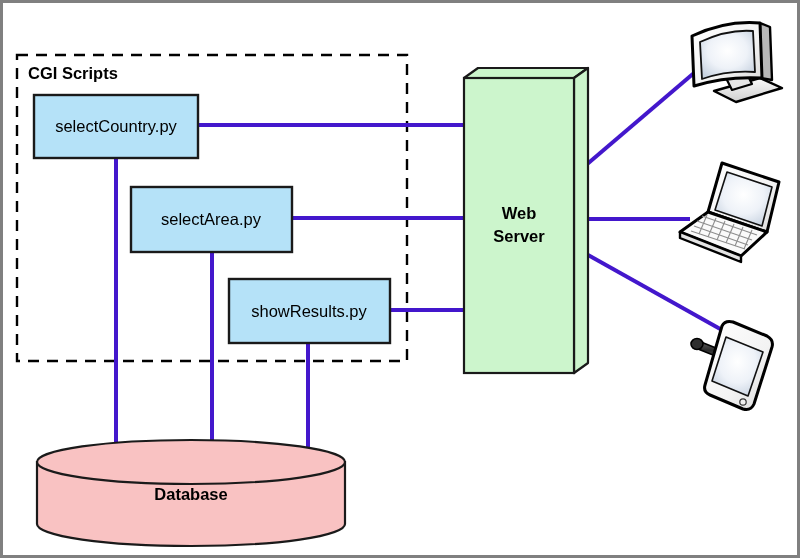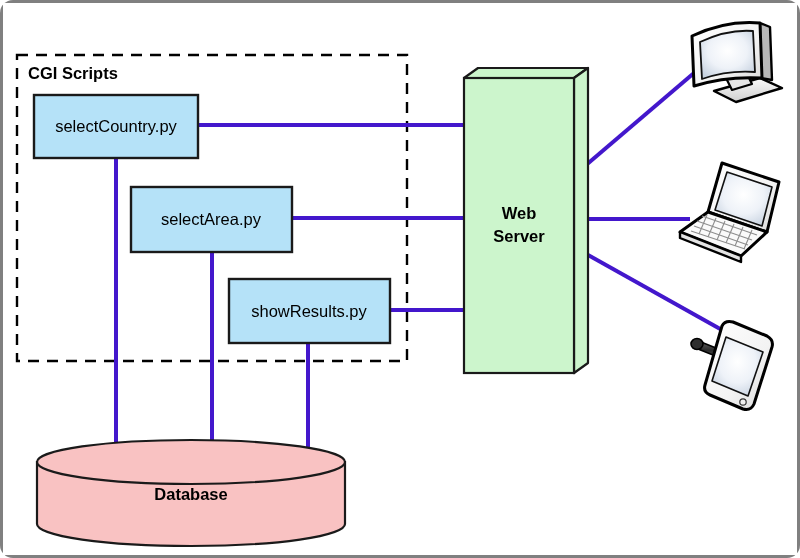--- a/index.html
+++ b/index.html
@@ -11,21 +11,20 @@
   body {
     font-family: "Liberation Sans", sans-serif;
   }
   #diagram-root {
     position: relative;
     width: 800px;
     height: 558px;
     background: #ffffff;
     box-sizing: border-box;
     overflow: hidden;
-    border-radius: 13px;
   }
   #diagram-svg {
     position: absolute;
     top: 0;
     left: 0;
     width: 800px;
     height: 558px;
     display: block;
   }
   .node-label {

